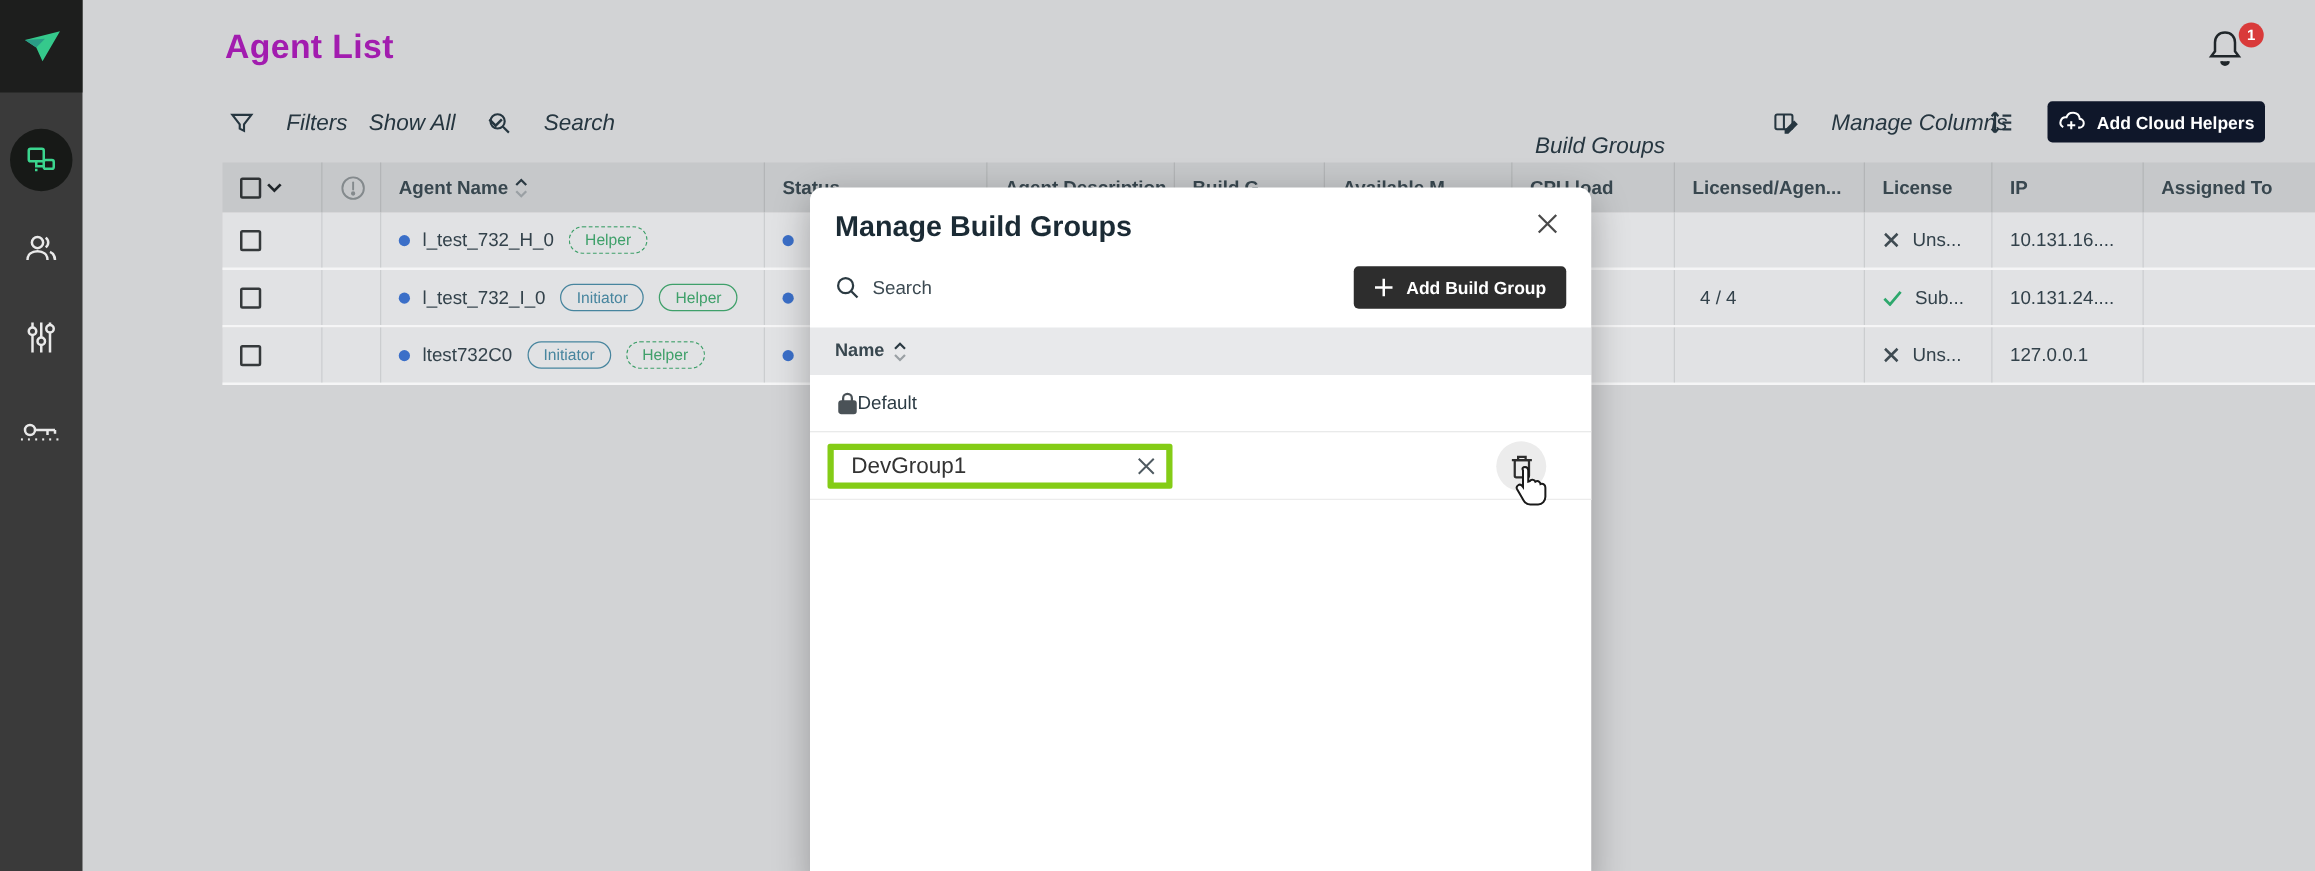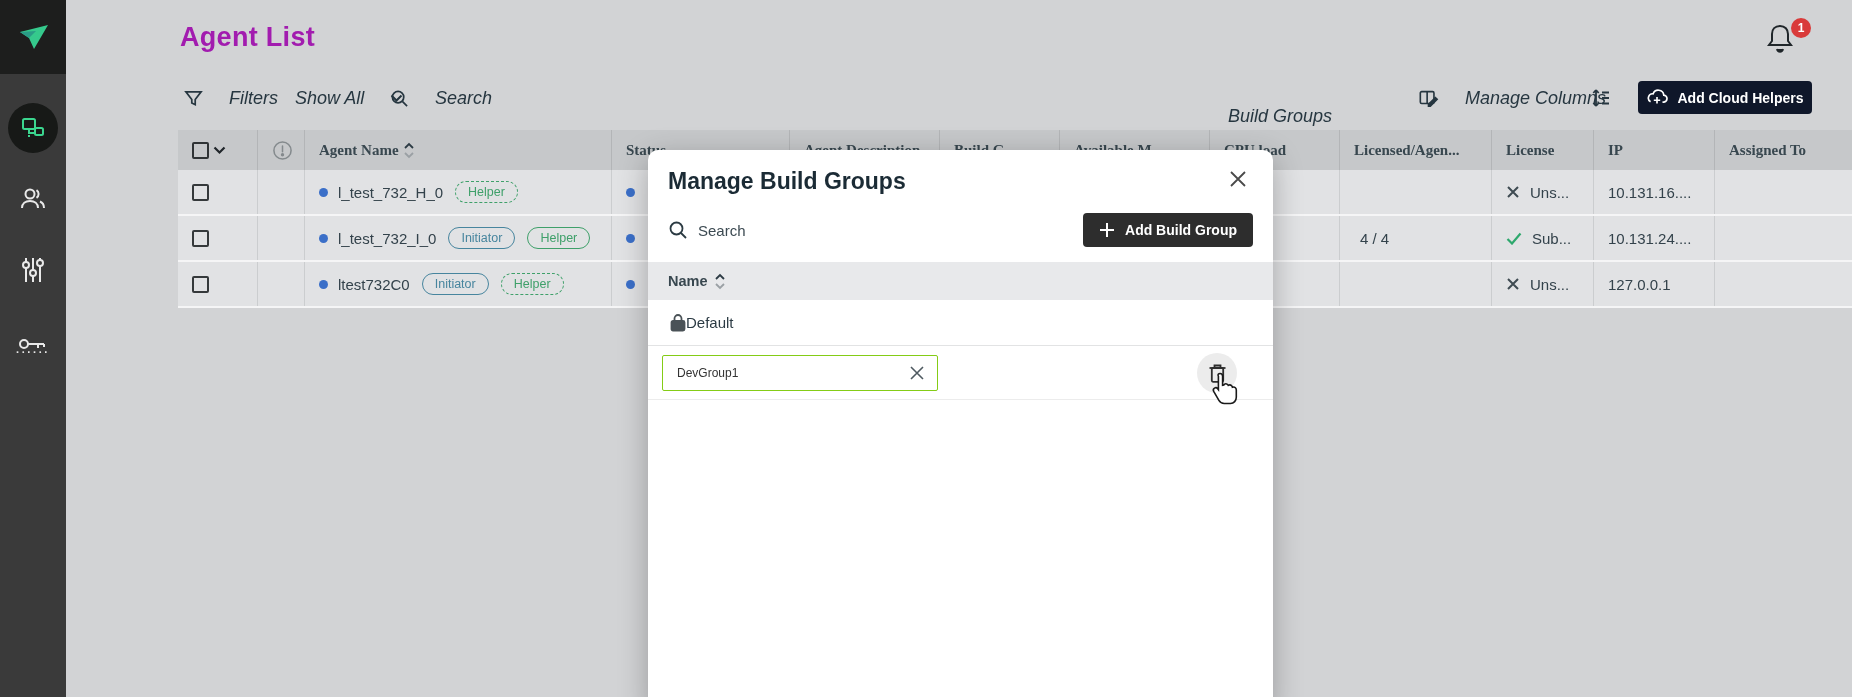--- a/index.html
+++ b/index.html
@@ -19,21 +19,21 @@
   .bell-wrap { position:absolute; left:1765px; top:22px; width:44px; height:36px; cursor:pointer; }
   .bell-badge { position:absolute; right:-2px; top:-4px; min-width:20px; height:20px; border-radius:10px; background:#d93a3a; color:#fff; font-size:12px; font-weight:700; display:flex; align-items:center; justify-content:center; }
 
   .toolbar { position:absolute; left:178px; top:80px; width:1674px; height:36px; }
   .tb-item { position:absolute; top:0; height:36px; display:flex; align-items:center; gap:26px; font-size:18px; color:#263640; cursor:pointer; white-space:nowrap;font-style:italic; }
   .btn-purple { position:absolute; left:1460px; top:1px; width:174px; height:33px; background:#0f172a; border:none; border-radius:4px; color:#fff; font-family:"Liberation Sans",sans-serif; font-size:14px; font-weight:700; display:flex; align-items:center; justify-content:center; gap:9px; cursor:pointer; }
 
   
   .table { position:absolute; left:178px; top:130px; width:1674px; z-index:1; }
   .thead { display:flex; height:40px; background:#c6c8ca; }
-  .th { display:flex; align-items:center; padding-left:14px; font-size:15px; font-weight:700; color:#38474f; border-right:1px solid #b3b5b7; gap:4px; white-space:nowrap; overflow:hidden;font-family:Liberation Serif, serif; }
+  .th { display:flex; align-items:center; padding-left:14px; font-size:15px; font-weight:700; color:#38474f; border-right:1px solid #b3b5b7; gap:4px; white-space:nowrap; overflow:hidden; }
   .th:last-child { border-right:none; }
   .trow { display:flex; height:46px; background:#e1e2e4; border-bottom:2px solid #f5f5f6; }
   .td { display:flex; align-items:center; padding-left:14px; font-size:15px; color:#33424b; border-right:1px solid #cbcdcf; gap:10px; white-space:nowrap; overflow:hidden; }
   .td:last-child { border-right:none; }
   .c0{width:80px;} .c1{width:47px;} .c2{width:307px;} .c3{width:178px;} .c4{width:150px;}
   .c5{width:120px;} .c6{width:150px;} .c7{width:130px;} .c8{width:152px;} .c9{width:102px;}
   .c10{width:121px;} .c11{width:137px;}
 
   .checkbox { width:17px; height:17px; border:2px solid #35393b; border-radius:2px; background:transparent; cursor:pointer; flex:0 0 auto; }
   .dot-blue { width:9px; height:9px; border-radius:50%; background:#3b6fc8; flex:0 0 auto; }
@@ -47,21 +47,21 @@
   .modal-title { position:absolute; left:20px; top:18px; font-size:23px; font-weight:700; color:#1b2b35; }
   .modal-close { position:absolute; right:22px; top:16px; width:26px; height:26px; display:flex; align-items:center; justify-content:center; cursor:pointer; }
   .modal-searchrow { position:absolute; left:20px; right:20px; top:62px; height:36px; display:flex; align-items:center; }
   .modal-search-input { border:none; outline:none; font-family:"Liberation Sans",sans-serif; font-size:15px; color:#333; margin-left:10px; width:260px; background:transparent; }
   .modal-search-input::placeholder { color:#3c4a52; }
   .btn-dark { position:absolute; right:0; top:1px; height:34px; padding:0 16px; background:#2d2d2d; border:none; border-radius:4px; color:#fff; font-family:"Liberation Sans",sans-serif; font-size:14px; font-weight:700; display:flex; align-items:center; gap:10px; cursor:pointer; }
   .modal-thead { position:absolute; left:0; right:0; top:112px; height:38px; background:#e8e9eb; display:flex; align-items:center; padding-left:20px; font-size:14.5px; font-weight:700; color:#38474f; gap:6px; }
   .modal-row-default { position:absolute; left:0; right:0; top:150px; height:46px; background:#fff; border-bottom:1px solid #e2e3e4; display:flex; align-items:center; padding-left:22px; font-size:15px; color:#2c3b44; }
   .modal-row-edit { position:absolute; left:0; right:0; top:196px; height:54px; background:#fff; border-bottom:1px solid #ececec; display:flex; align-items:center; padding-left:14px; }
   .edit-input-wrap { position:relative; width:276px; height:36px; }
-  .edit-input { width:100%; height:100%; border:1px solid #84cc16; border-radius:2px; font-family:"Liberation Sans",sans-serif; font-size:12px; color:#333; padding:0 36px 0 14px; outline:none; }
+  .edit-input { width:100%; height:100%; border:5px solid #84cc16; border-radius:2px; font-family:"Liberation Sans",sans-serif; font-size:18px; color:#333; padding:0 36px 0 14px; outline:none; }
   .clear-x { position:absolute; right:10px; top:7px; width:22px; height:22px; display:flex; align-items:center; justify-content:center; cursor:pointer; }
   .trash-btn { position:absolute; right:36px; top:7px; width:40px; height:40px; border-radius:50%; background:#ececec; display:flex; align-items:center; justify-content:center; cursor:pointer; }
 
   .cursor-hand { position:absolute; left:1210px; top:371px; z-index:30; pointer-events:none; }
 
   svg { display:block; }
 </style>
 </head>
 <body>
 

